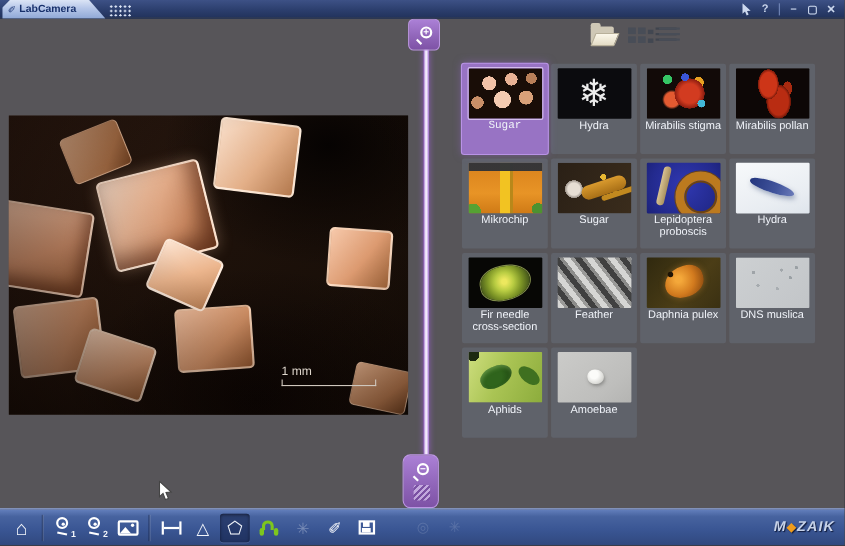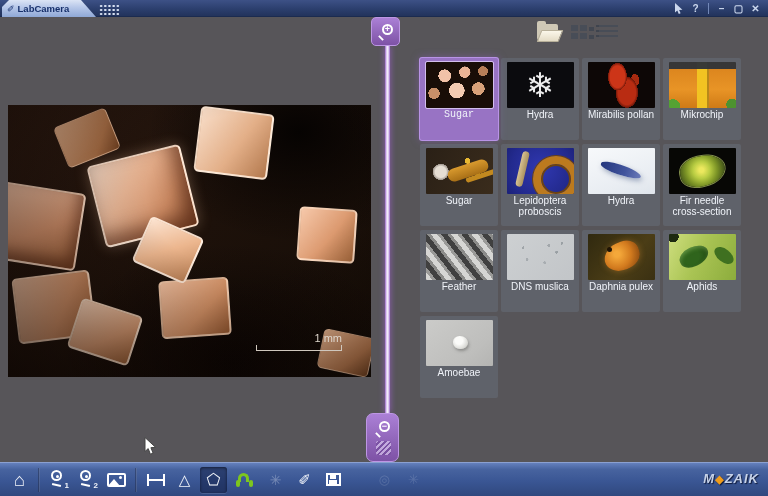--- a/index.html
+++ b/index.html
@@ -59,21 +59,21 @@
     background:linear-gradient(135deg,#f0bf9f,#d08f64 60%,#935730);
     border:2px solid rgba(255,226,202,.6); }
   .c9 { left:86%; top:84%; width:52px; height:40px; transform:rotate(12deg);
     background:linear-gradient(130deg,#e9b691,#c07f52 65%,#7e4a26);
     border:1px solid rgba(250,215,185,.55); }
   .c10 { left:36%; top:44%; width:58px; height:50px; transform:rotate(24deg);
     background:linear-gradient(140deg,#fce4d2,#ecb68e 50%,#b97f54);
     border:2px solid rgba(255,240,228,.8); }
   .viewer-shade { position:absolute; inset:0;
     background:radial-gradient(ellipse at 66% 32%, rgba(0,0,0,0) 30%, rgba(10,4,2,.38) 75%, rgba(8,3,1,.62) 100%); }
-  .scalebar { position:absolute; left:248px; top:227px; width:86px; text-align:right;
+  .scalebar { position:absolute; left:248px; top:227px; width:86px; text-align:left;
     color:#ded6cc; font-size:11px; }
   .scalebar .bar { height:6px; margin-top:1px;
     border-left:1px solid #cfc7bd; border-right:1px solid #cfc7bd; border-bottom:1px solid #cfc7bd; }
 
   
   .slider-track { position:absolute; left:385px; top:45px; width:5px; height:368px;
     background:linear-gradient(90deg,#9a68c8 0%,#f2eafc 40%,#f2eafc 60%,#9a68c8 100%);
     box-shadow:0 0 6px rgba(155,95,205,.85); z-index:5; }
   .zoom-btn { position:absolute; z-index:6;
     background:linear-gradient(180deg,#ab80d6 0%,#9166ba 55%,#7e52a6 100%);
@@ -306,20 +306,24 @@
       <div class="thumb th-sugar"></div>
       <div class="label">Sugar</div>
     </div>
     <div class="cell">
       <div class="thumb th-snow">
         <span class="flake">❄</span>
       </div>
       <div class="label">Hydra</div>
     </div>
     <div class="cell">
+      <div class="thumb th-stigma"></div>
+      <div class="label">Mirabilis stigma</div>
+    </div>
+    <div class="cell">
       <div class="thumb th-pollan"></div>
       <div class="label">Mirabilis pollan</div>
     </div>
     <div class="cell">
       <div class="thumb th-mikrochip"></div>
       <div class="label">Mikrochip</div>
     </div>
     <div class="cell">
       <div class="thumb th-lichen"></div>
       <div class="label">Sugar</div>
@@ -334,26 +338,26 @@
     </div>
     <div class="cell">
       <div class="thumb th-fir"></div>
       <div class="label">Fir needle cross-section</div>
     </div>
     <div class="cell">
       <div class="thumb th-feather"></div>
       <div class="label">Feather</div>
     </div>
     <div class="cell">
+      <div class="thumb th-daphnia"></div>
+      <div class="label">Daphnia pulex</div>
+    </div>
+    <div class="cell">
       <div class="thumb th-dns"></div>
       <div class="label">DNS muslica</div>
-    </div>
-    <div class="cell">
-      <div class="thumb th-daphnia"></div>
-      <div class="label">Daphnia pulex</div>
     </div>
     <div class="cell">
       <div class="thumb th-aphids"></div>
       <div class="label">Aphids</div>
     </div>
     <div class="cell">
       <div class="thumb th-amoebae"></div>
       <div class="label">Amoebae</div>
     </div>
   </div>

